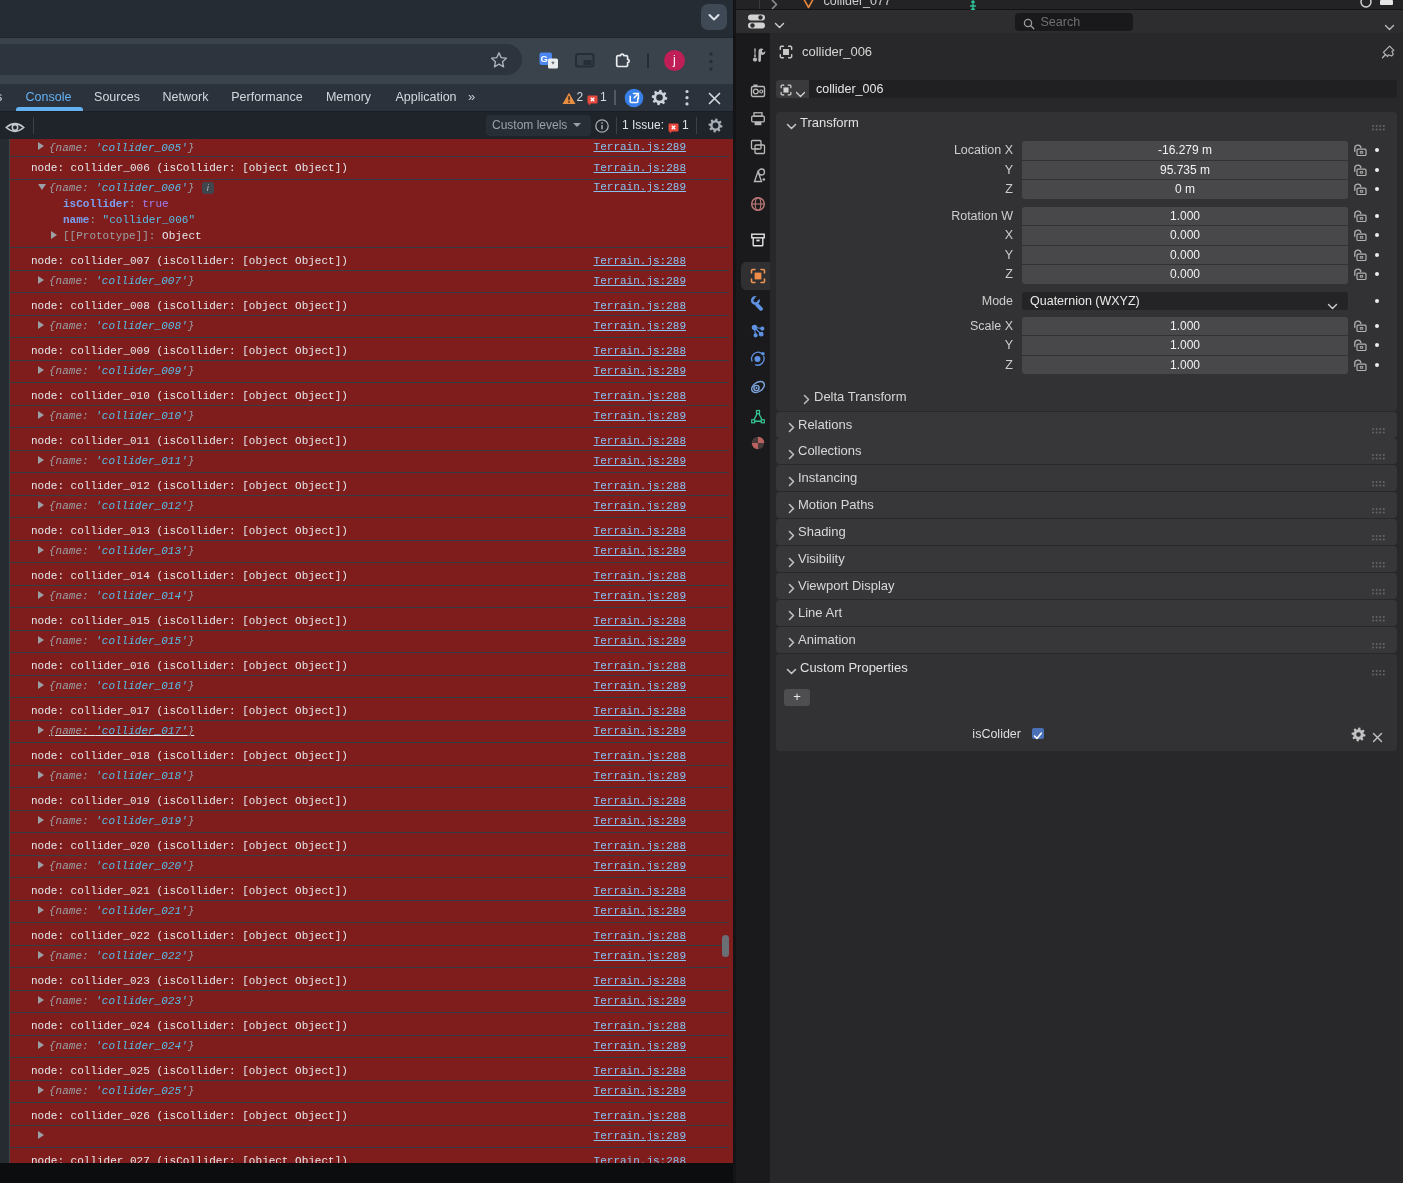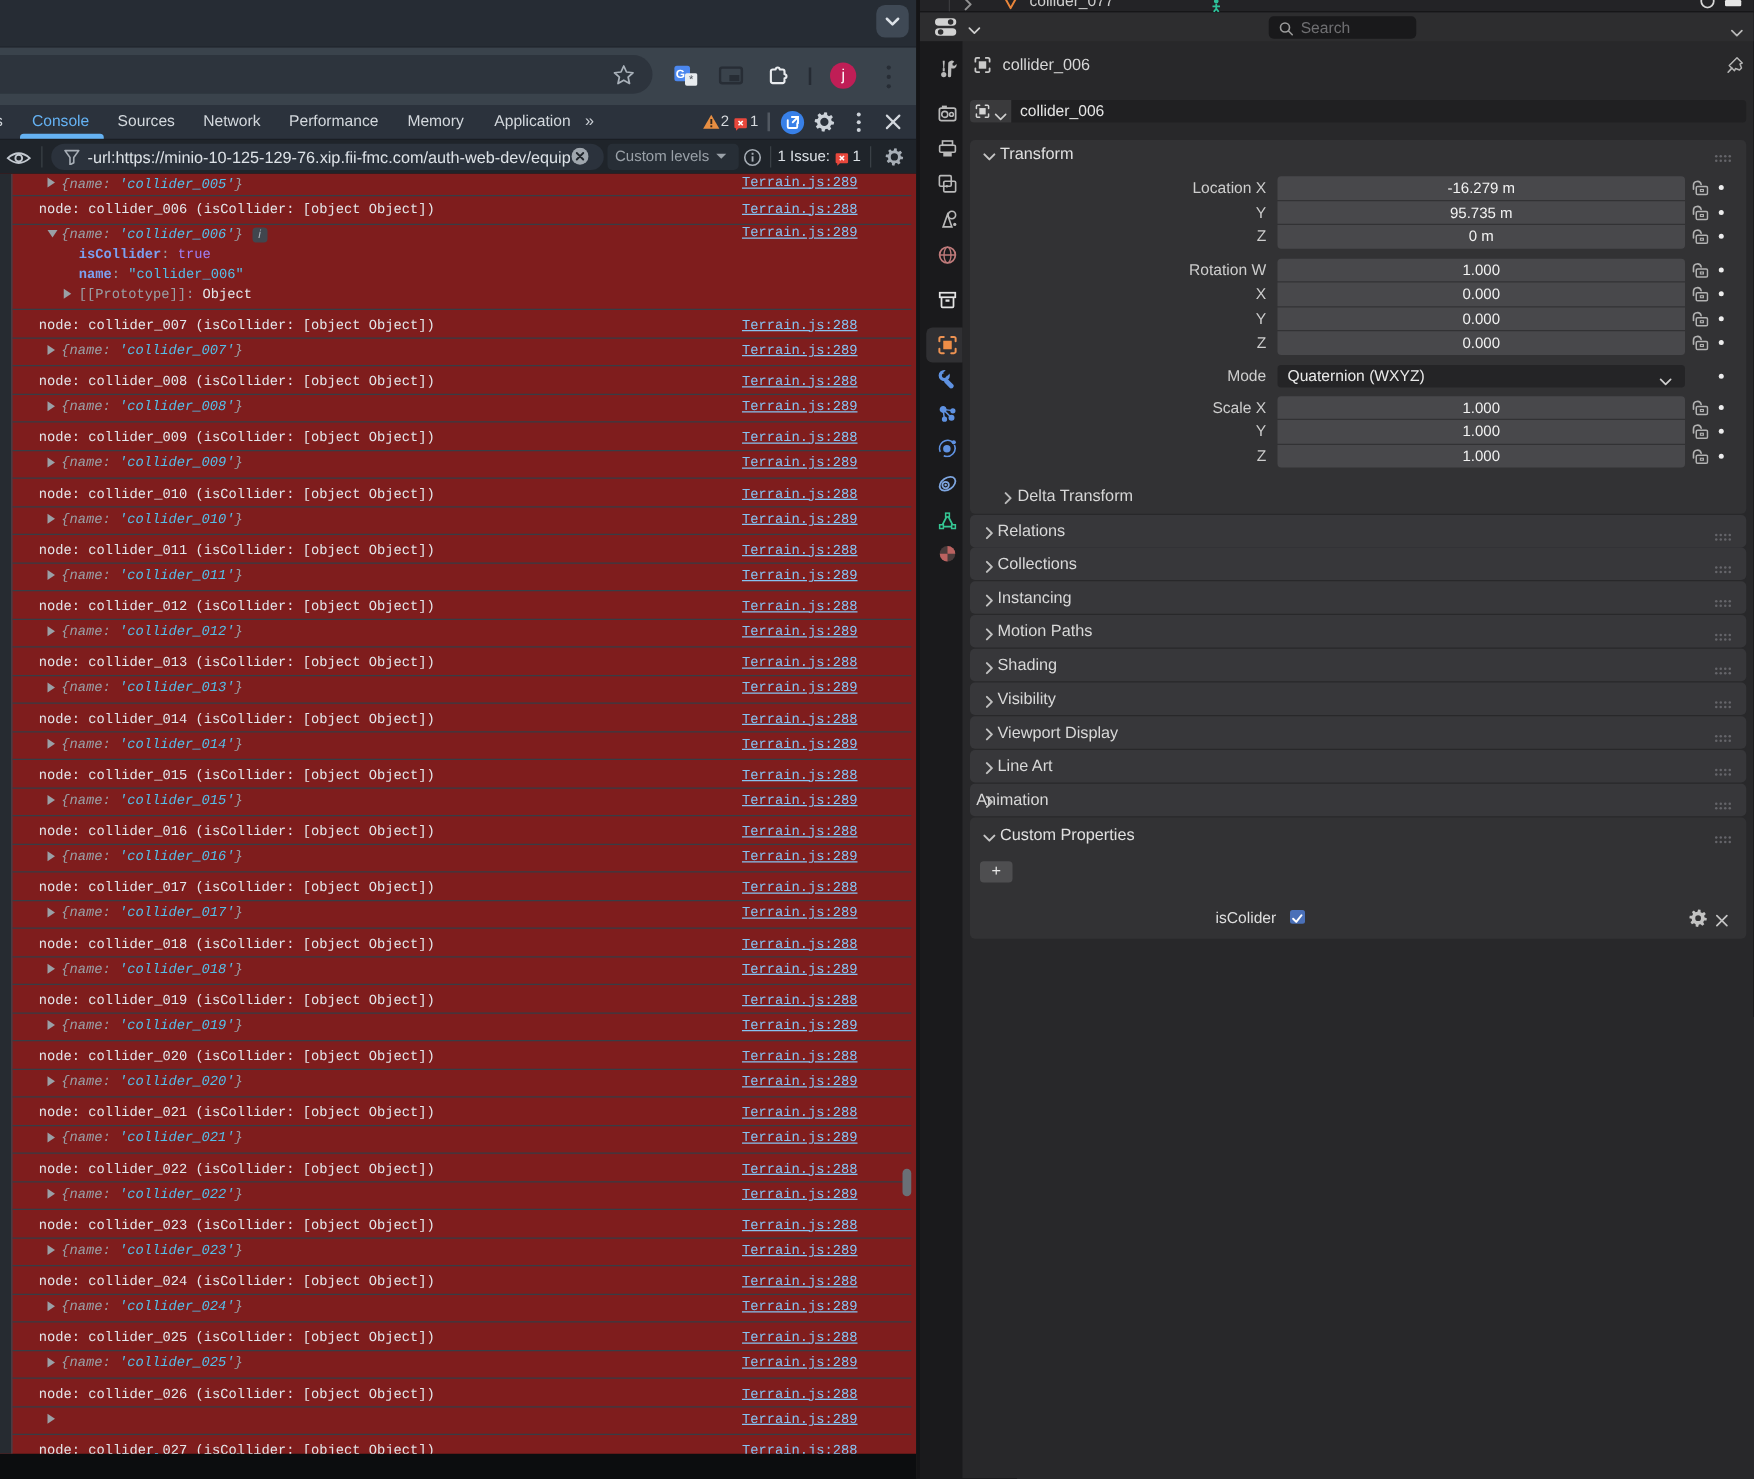--- a/index.html
+++ b/index.html
@@ -101,30 +101,20 @@
       <div class="abs" style="left: 708px; top: 7px;"><svg width="13" height="13" viewBox="0 0 13 13" xmlns="http://www.w3.org/2000/svg">
           <path d="M1.5 1.5 L11.5 11.5 M11.5 1.5 L1.5 11.5" stroke="#d2d7dd" stroke-width="1.7" stroke-linecap="round"></path>
         </svg></div>
     </div>
   <div id="fbar">
       <div class="abs" style="left: 5px; top: 8px;"><svg width="20" height="13" viewBox="0 0 20 13" xmlns="http://www.w3.org/2000/svg">
           <path d="M1.2 6.5 Q10 -1.2 18.8 6.5 Q10 14.2 1.2 6.5 Z" fill="none" stroke="#c3c9d0" stroke-width="1.5"></path>
           <circle cx="10" cy="6.5" r="2.7" fill="none" stroke="#c3c9d0" stroke-width="1.5"></circle>
         </svg></div>
       <div class="abs" style="left: 32.5px; top: 5px; width: 1.5px; height: 17px; background: rgb(58, 64, 70);"></div>
-      <div class="abs" style="left: 41px; top: 2.5px; width: 442px; height: 21px; border-radius: 10.5px; background: rgb(43, 50, 60); overflow: hidden;">
-        <div style="position:absolute;left:10px;top:4px;"><svg width="13" height="13" viewBox="0 0 13 13" xmlns="http://www.w3.org/2000/svg">
-            <path d="M1 1.5 h11 L8 7 v4.2 l-3 1.6 V7 Z" fill="none" stroke="#a6adb5" stroke-width="1.3" stroke-linejoin="round"></path>
-          </svg></div>
-        <div style="position:absolute;left:29px;top:0;width:386px;height:21px;line-height:21px;font-size:13px;color:#dde2e7;overflow:hidden;white-space:nowrap;">-url:https://minio-10-125-129-76.xip.fii-fmc.com/auth-web-dev/equip</div>
-        <div style="position:absolute;left:416px;top:3.5px;"><svg width="14" height="14" viewBox="0 0 14 14" xmlns="http://www.w3.org/2000/svg">
-            <circle cx="7" cy="7" r="6.8" fill="#9fa6ad"></circle>
-            <path d="M4.4 4.4 L9.6 9.6 M9.6 4.4 L4.4 9.6" stroke="#21262c" stroke-width="1.5" stroke-linecap="round"></path>
-          </svg></div>
-      </div>
       <div class="abs" style="left: 486px; top: 3px; width: 105px; height: 21px; border-radius: 4px; background: rgb(39, 46, 54);"></div>
       <div class="abs" style="left: 492px; top: 0px; height: 27px; line-height: 26px; font-size: 12px; color: rgb(154, 161, 168);">Custom levels</div>
       <div class="abs" style="left: 573px; top: 11px; width: 0px; height: 0px; border-top: 4.5px solid rgb(154, 161, 168); border-left: 4px solid transparent; border-right: 4px solid transparent;"></div>
       <div class="abs" style="left: 595px; top: 6.5px;"><svg width="14" height="14" viewBox="0 0 14 14" xmlns="http://www.w3.org/2000/svg">
           <circle cx="7" cy="7" r="6.2" fill="none" stroke="#a6adb5" stroke-width="1.3"></circle>
           <rect x="6.3" y="6" width="1.5" height="4.3" fill="#a6adb5"></rect>
           <rect x="6.3" y="3.2" width="1.5" height="1.6" fill="#a6adb5"></rect>
         </svg></div>
       <div class="abs" style="left: 615.5px; top: 5px; width: 1.5px; height: 17px; background: rgb(58, 64, 70);"></div>
       <div class="abs" style="left: 622px; top: 0px; height: 27px; line-height: 26px; font-size: 12px; color: rgb(221, 226, 231);">1 Issue:</div>
@@ -224,21 +214,21 @@
       <div class="abs" style="right: 47px; top: 517.7px; height: 16px; line-height: 16px; font-size: 11px;"><span class="mono" style="color:#87c3f2;text-decoration:underline">Terrain.js:288</span></div>
       <div class="abs" style="left: 9.5px; top: 536.2px; width: 719px; height: 0px; border-top: 1px solid rgb(55, 61, 69);"></div>
       <div class="abs" style="left: 38px; top: 541.7px; width: 0px; height: 0px; border-left: 6px solid rgb(154, 160, 166); border-top: 4.5px solid transparent; border-bottom: 4.5px solid transparent;"></div>
       <div class="abs" style="left: 49px; top: 538.2px; height: 16px; line-height: 16px; font-size: 11px; white-space: pre; color: rgb(227, 230, 234);"><span class="mono"><span class="gray it">{name: </span><span class="cyan it">'collider_016'</span><span class="gray it">}</span></span></div>
       <div class="abs" style="right: 47px; top: 538.2px; height: 16px; line-height: 16px; font-size: 11px;"><span class="mono" style="color:#87c3f2;text-decoration:underline">Terrain.js:289</span></div>
       <div class="abs" style="left: 9.5px; top: 557.7px; width: 719px; height: 0px; border-top: 1px solid rgb(55, 61, 69);"></div>
       <div class="abs" style="left: 31px; top: 562.7px; height: 16px; line-height: 16px; font-size: 11px; white-space: pre; color: rgb(227, 230, 234);"><span class="mono">node: collider_017 (isCollider: [object Object])</span></div>
       <div class="abs" style="right: 47px; top: 562.7px; height: 16px; line-height: 16px; font-size: 11px;"><span class="mono" style="color:#87c3f2;text-decoration:underline">Terrain.js:288</span></div>
       <div class="abs" style="left: 9.5px; top: 581.2px; width: 719px; height: 0px; border-top: 1px solid rgb(55, 61, 69);"></div>
       <div class="abs" style="left: 38px; top: 586.7px; width: 0px; height: 0px; border-left: 6px solid rgb(154, 160, 166); border-top: 4.5px solid transparent; border-bottom: 4.5px solid transparent;"></div>
-      <div class="abs" style="left: 49px; top: 583.2px; height: 16px; line-height: 16px; font-size: 11px; white-space: pre; color: rgb(227, 230, 234);"><span class="mono"><span class="gray it">{name: </span><span class="cyan it">'collider_017'</span><span class="gray it">}</span></span></div>
+      <div class="abs" style="left: 49px; top: 583.2px; height: 16px; line-height: 16px; font-size: 11px; white-space: pre; color: rgb(227, 230, 234); text-decoration: underline;"><span class="mono"><span class="gray it">{name: </span><span class="cyan it">'collider_017'</span><span class="gray it">}</span></span></div>
       <div class="abs" style="right: 47px; top: 583.2px; height: 16px; line-height: 16px; font-size: 11px;"><span class="mono" style="color:#87c3f2;text-decoration:underline">Terrain.js:289</span></div>
       <div class="abs" style="left: 9.5px; top: 602.7px; width: 719px; height: 0px; border-top: 1px solid rgb(55, 61, 69);"></div>
       <div class="abs" style="left: 31px; top: 607.7px; height: 16px; line-height: 16px; font-size: 11px; white-space: pre; color: rgb(227, 230, 234);"><span class="mono">node: collider_018 (isCollider: [object Object])</span></div>
       <div class="abs" style="right: 47px; top: 607.7px; height: 16px; line-height: 16px; font-size: 11px;"><span class="mono" style="color:#87c3f2;text-decoration:underline">Terrain.js:288</span></div>
       <div class="abs" style="left: 9.5px; top: 626.2px; width: 719px; height: 0px; border-top: 1px solid rgb(55, 61, 69);"></div>
       <div class="abs" style="left: 38px; top: 631.7px; width: 0px; height: 0px; border-left: 6px solid rgb(154, 160, 166); border-top: 4.5px solid transparent; border-bottom: 4.5px solid transparent;"></div>
       <div class="abs" style="left: 49px; top: 628.2px; height: 16px; line-height: 16px; font-size: 11px; white-space: pre; color: rgb(227, 230, 234);"><span class="mono"><span class="gray it">{name: </span><span class="cyan it">'collider_018'</span><span class="gray it">}</span></span></div>
       <div class="abs" style="right: 47px; top: 628.2px; height: 16px; line-height: 16px; font-size: 11px;"><span class="mono" style="color:#87c3f2;text-decoration:underline">Terrain.js:289</span></div>
       <div class="abs" style="left: 9.5px; top: 647.7px; width: 719px; height: 0px; border-top: 1px solid rgb(55, 61, 69);"></div>
       <div class="abs" style="left: 31px; top: 652.7px; height: 16px; line-height: 16px; font-size: 11px; white-space: pre; color: rgb(227, 230, 234);"><span class="mono">node: collider_019 (isCollider: [object Object])</span></div>
@@ -674,21 +664,21 @@
           <circle cx="12.8" cy="2" r="1" fill="#65656a"></circle>
           <circle cx="2" cy="5.6" r="1" fill="#65656a"></circle>
           <circle cx="5.6" cy="5.6" r="1" fill="#65656a"></circle>
           <circle cx="9.2" cy="5.6" r="1" fill="#65656a"></circle>
           <circle cx="12.8" cy="5.6" r="1" fill="#65656a"></circle>
         </svg></div>
       <div class="abs" style="left: 43px; top: 626.7px; width: 621px; height: 26px; background: rgb(55, 55, 58); border-radius: 4px;"></div>
       <div class="abs" style="left: 54px; top: 634.2px;"><svg width="9" height="11" viewBox="0 0 9 11" xmlns="http://www.w3.org/2000/svg">
           <polyline points="2.5,1.5 6.5,5.5 2.5,9.5" fill="none" stroke="#c0c0c0" stroke-width="1.6" stroke-linecap="round" stroke-linejoin="round"></polyline>
         </svg></div>
-      <div class="abs" style="left: 48px; top: 626.7px; height: 26px; line-height: 26px; font-size: 13px; color: rgb(216, 216, 216);">Animation</div>
+      <div class="abs" style="left: 65px; top: 626.7px; height: 26px; line-height: 26px; font-size: 13px; color: rgb(216, 216, 216);">Animation</div>
       <div class="abs" style="left: 638px; top: 635.7px;"><svg width="16" height="8" viewBox="0 0 16 8" xmlns="http://www.w3.org/2000/svg">
           <circle cx="2" cy="2" r="1" fill="#65656a"></circle>
           <circle cx="5.6" cy="2" r="1" fill="#65656a"></circle>
           <circle cx="9.2" cy="2" r="1" fill="#65656a"></circle>
           <circle cx="12.8" cy="2" r="1" fill="#65656a"></circle>
           <circle cx="2" cy="5.6" r="1" fill="#65656a"></circle>
           <circle cx="5.6" cy="5.6" r="1" fill="#65656a"></circle>
           <circle cx="9.2" cy="5.6" r="1" fill="#65656a"></circle>
           <circle cx="12.8" cy="5.6" r="1" fill="#65656a"></circle>
         </svg></div>

